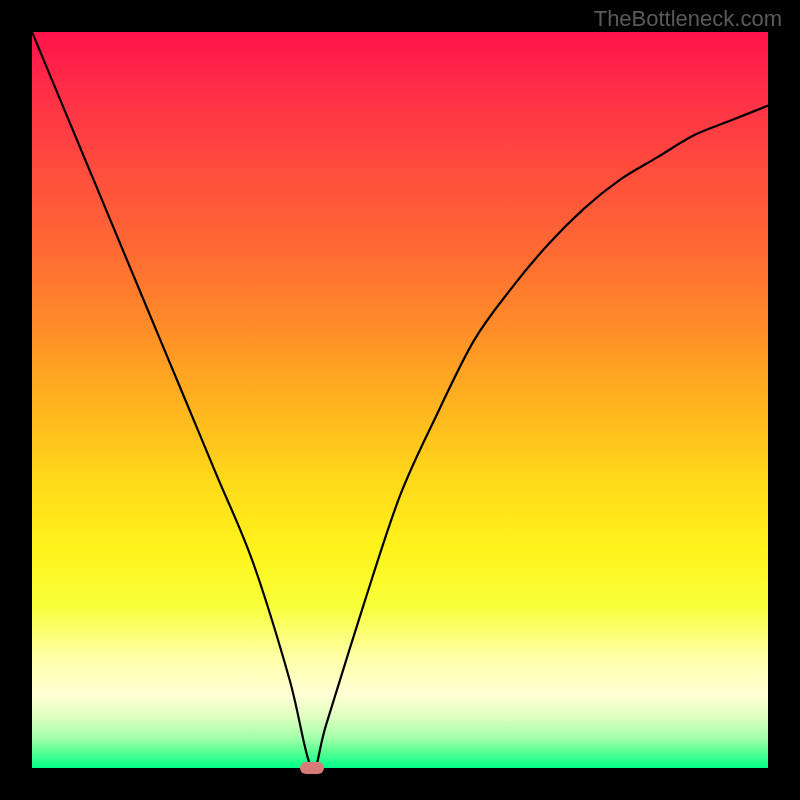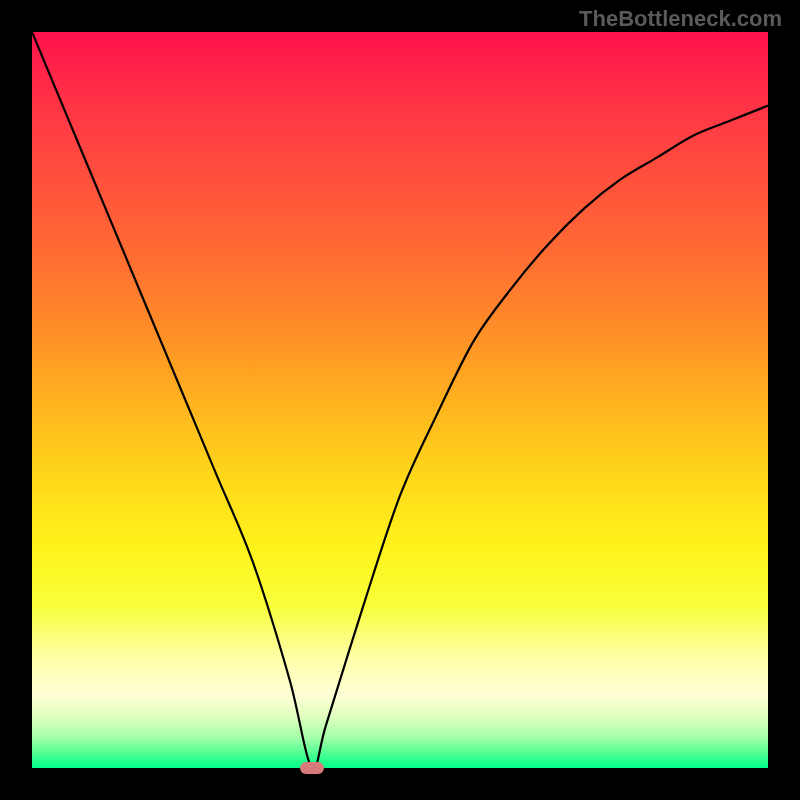--- a/index.html
+++ b/index.html
@@ -10,21 +10,21 @@
     position: relative;
     overflow: hidden;
   }
   .watermark {
     position: absolute;
     top: 6px;
     right: 18px;
     font-family: Arial, sans-serif;
     font-size: 22px;
     color: #5a5a5a;
-    font-weight: 700;
+    font-weight: 400;
     z-index: 10;
   }
   .plot-area {
     position: absolute;
     left: 32px;
     top: 32px;
     width: 736px;
     height: 736px;
     background: linear-gradient(to bottom,
       #ff124b 0%,

